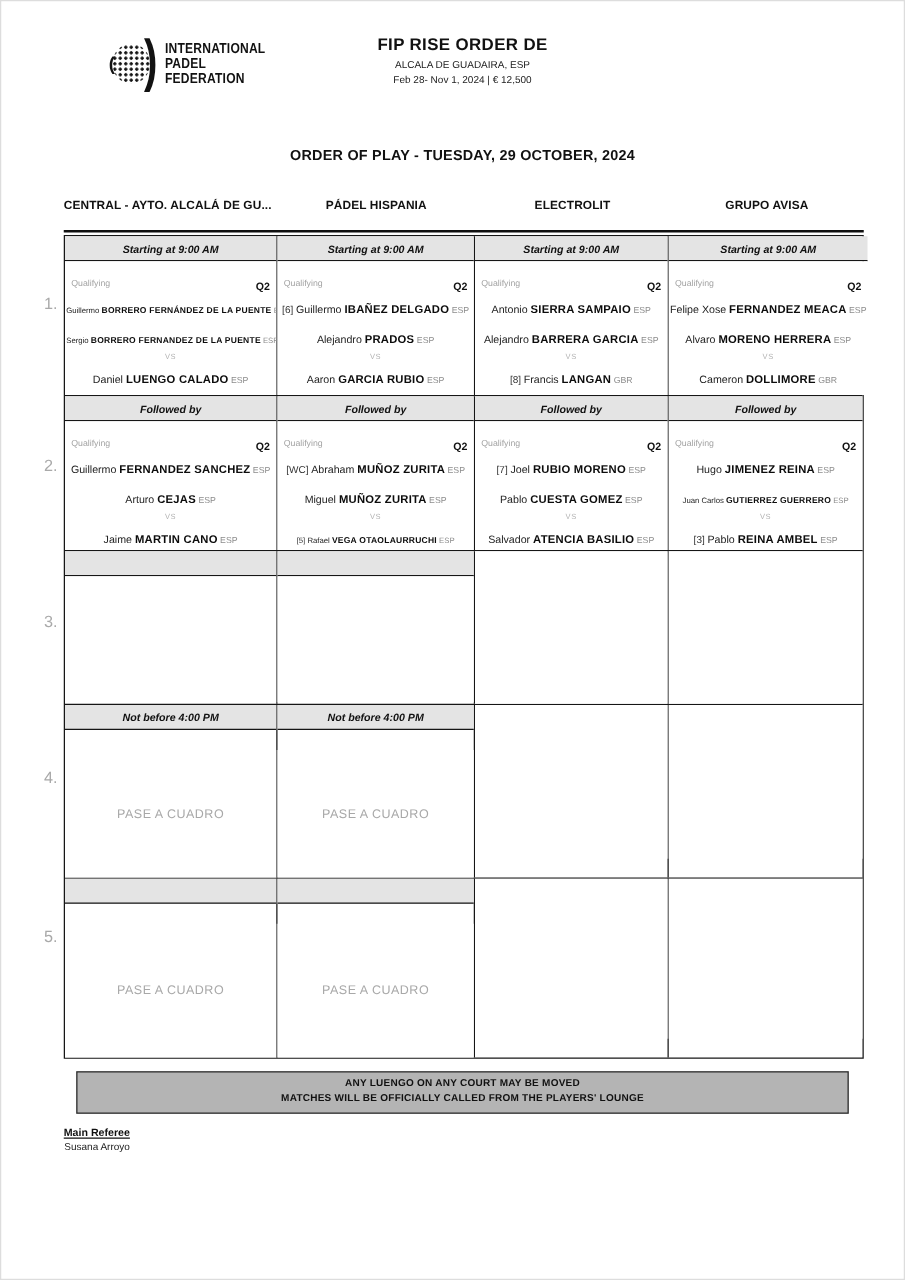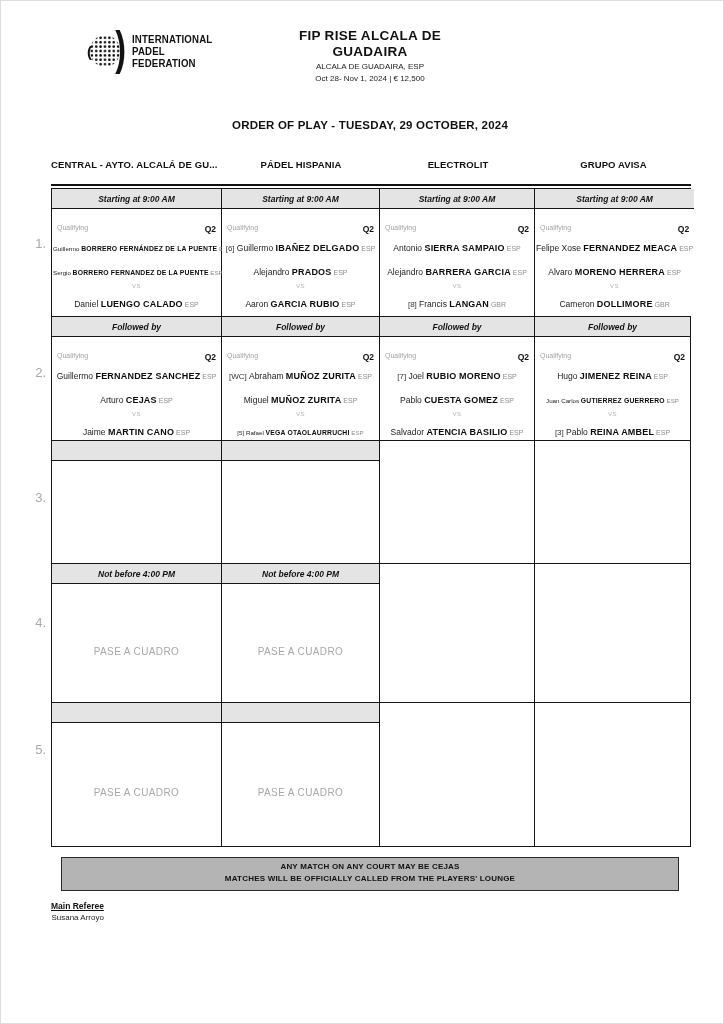--- a/index.html
+++ b/index.html
@@ -85,24 +85,23 @@
       <span class="lparen">(</span>
       <span class="ball"></span>
       <span class="rparen">)</span>
       <span class="logo-text">
         <span>INTERNATIONAL</span><br>
         <span>PADEL</span><br>
         <span>FEDERATION</span>
       </span>
     </div>
     <div class="title-block">
-      <div class="t1">FIP RISE ALCALA DE</div>
-      <div class="t1">GUADAIRA</div>
+      <div class="t1">FIP RISE ORDER DE</div>
       <div class="subtitle">ALCALA DE GUADAIRA, ESP</div>
-      <div class="datefee">Oct 28- Nov 1, 2024  |  € 12,500</div>
+      <div class="datefee">Feb 28- Nov 1, 2024  |  € 12,500</div>
     </div>
   </div>
 
   <div class="order-title">ORDER OF PLAY - TUESDAY, 29 OCTOBER, 2024</div>
 
   <div class="schedule">
     <div class="rownum" style="top:84px">1.</div>
     <div class="rownum" style="top:213px">2.</div>
     <div class="rownum" style="top:338px">3.</div>
     <div class="rownum" style="top:463px">4.</div>
@@ -308,21 +307,21 @@
         </div>
         <div class="tcol">
           <div class="cell full"></div>
         </div>
       </section>
 
     </div>
   </div>
 
   <div class="notice">
-    <div>ANY MATCH ON ANY COURT MAY BE CEJAS</div>
+    <div>ANY LUENGO ON ANY COURT MAY BE MOVED</div>
     <div>MATCHES WILL BE OFFICIALLY CALLED FROM THE PLAYERS' LOUNGE</div>
   </div>
 
   <div class="footer-info">
     <div class="footer-right">
       <div class="flabel">Main Referee</div>
       <div class="fvalue">Susana Arroyo</div>
     </div>
   </div>
 

